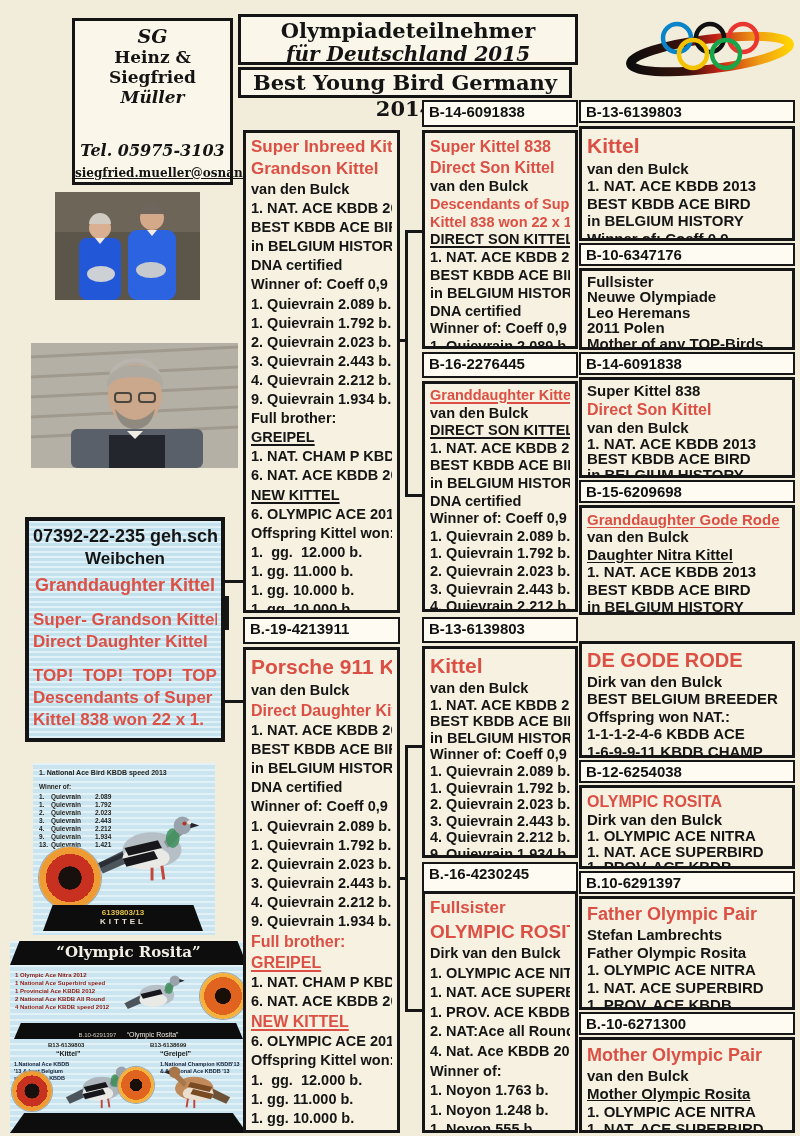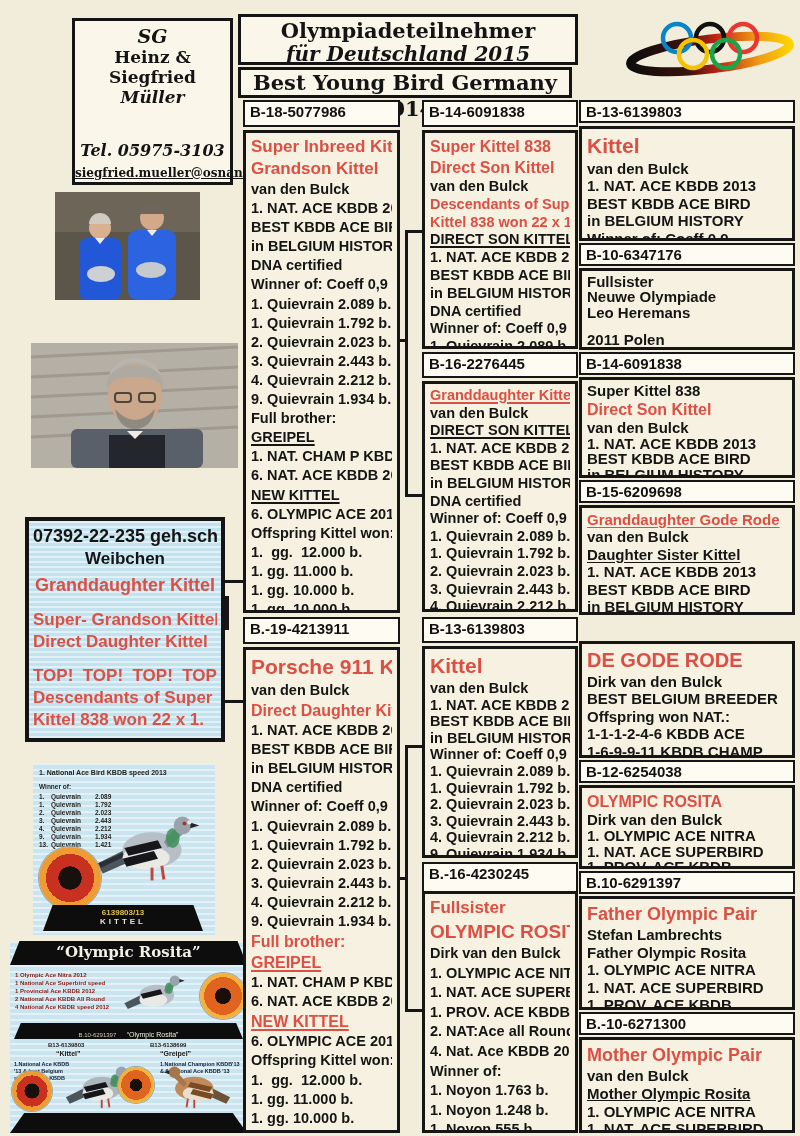--- a/index.html
+++ b/index.html
@@ -265,21 +265,20 @@
   <div class="conn" style="left:405px;top:230px;width:3px;height:267px;"></div>
   <div class="conn" style="left:399px;top:339px;width:8px;height:3px;"></div>
   <div class="conn" style="left:405px;top:230px;width:17px;height:3px;"></div>
   <div class="conn" style="left:405px;top:494px;width:17px;height:3px;"></div>
   <div class="conn" style="left:405px;top:745px;width:3px;height:267px;"></div>
   <div class="conn" style="left:399px;top:877px;width:8px;height:3px;"></div>
   <div class="conn" style="left:405px;top:745px;width:17px;height:3px;"></div>
   <div class="conn" style="left:405px;top:1009px;width:17px;height:3px;"></div>
 
   <div id="pedigree" class="abs" style="left:0;top:0;width:800px;height:1136px;">
-      <div class="ringbox" style="left: 243px; top: 100px; width: 157px; height: 27px;">B-18-5077986</div>
       <div class="pbox" style="left: 243px; top: 130px; width: 157px; height: 483px; font-size: 14.5px;">
         <div class="pline red" style="font-size: 17px; line-height: 22px;">Super Inbreed Kittel</div>
         <div class="pline red" style="font-size: 17px; line-height: 22px;">Grandson Kittel</div>
         <div class="pline" style="line-height: 19.1px;">van den Bulck</div>
         <div class="pline" style="line-height: 19.1px;">1. NAT. ACE KBDB 2013</div>
         <div class="pline" style="line-height: 19.1px;">BEST KBDB ACE BIRD</div>
         <div class="pline" style="line-height: 19.1px;">in BELGIUM HISTORY</div>
         <div class="pline" style="line-height: 19.1px;">DNA certified</div>
         <div class="pline" style="line-height: 19.1px;">Winner of: Coeff 0,9</div>
         <div class="pline" style="line-height: 19.1px;">1. Quievrain 2.089 b.</div>
@@ -396,37 +395,37 @@
         <div class="pline" style="line-height: 17.4px;">1. NAT. ACE KBDB 2013</div>
         <div class="pline" style="line-height: 17.4px;">BEST KBDB ACE BIRD</div>
         <div class="pline" style="line-height: 17.4px;">in BELGIUM HISTORY</div>
         <div class="pline" style="line-height: 17.4px;">Winner of: Coeff 0,9</div>
       </div>
       <div class="ringbox" style="left: 579px; top: 243px; width: 216px; height: 23px;">B-10-6347176</div>
       <div class="pbox" style="left: 579px; top: 268px; width: 216px; height: 82px; font-size: 15px;">
         <div class="pline" style="line-height: 15.4px;">Fullsister</div>
         <div class="pline" style="line-height: 15.4px;">Neuwe Olympiade</div>
         <div class="pline" style="line-height: 15.4px;">Leo Heremans</div>
-        <div class="pline" style="line-height: 15.4px; margin-top: 12px;">2011 Polen</div>
+        <div class="pline" style="line-height: 15.4px;">2011 Polen</div>
         <div class="pline" style="line-height: 15.4px;">Mother of any TOP-Birds</div>
       </div>
       <div class="ringbox" style="left: 579px; top: 352px; width: 216px; height: 23px;">B-14-6091838</div>
       <div class="pbox" style="left: 579px; top: 377px; width: 216px; height: 101px; font-size: 15px;">
         <div class="pline" style="line-height: 15.8px;">Super Kittel 838</div>
         <div class="pline red" style="font-size: 16px; line-height: 21px;">Direct Son Kittel</div>
         <div class="pline" style="line-height: 15.8px;">van den Bulck</div>
         <div class="pline" style="line-height: 15.8px;">1. NAT. ACE KBDB 2013</div>
         <div class="pline" style="line-height: 15.8px;">BEST KBDB ACE BIRD</div>
         <div class="pline" style="line-height: 15.8px;">in BELGIUM HISTORY</div>
       </div>
       <div class="ringbox" style="left: 579px; top: 480px; width: 216px; height: 23px;">B-15-6209698</div>
       <div class="pbox" style="left: 579px; top: 505px; width: 216px; height: 110px; font-size: 15px;">
         <div class="pline red ul" style="line-height: 17.4px;">Granddaughter Gode Rode</div>
         <div class="pline" style="line-height: 17.4px;">van den Bulck</div>
-        <div class="pline ul" style="line-height: 17.4px;">Daughter Sister Kittel</div>
+        <div class="pline ul" style="line-height: 17.4px;">Daughter Nitra Kittel</div>
         <div class="pline" style="line-height: 17.4px;">1. NAT. ACE KBDB 2013</div>
         <div class="pline" style="line-height: 17.4px;">BEST KBDB ACE BIRD</div>
         <div class="pline" style="line-height: 17.4px;">in BELGIUM HISTORY</div>
       </div>
       <div class="pbox" style="left: 579px; top: 641px; width: 216px; height: 117px; font-size: 15px;">
         <div class="pline red" style="font-size: 20px; line-height: 26px;">DE GODE RODE</div>
         <div class="pline" style="line-height: 17.4px;">Dirk van den Bulck</div>
         <div class="pline" style="line-height: 17.4px;">BEST BELGIUM BREEDER</div>
         <div class="pline" style="line-height: 17.4px;">Offspring won NAT.:</div>
         <div class="pline" style="line-height: 17.4px;">1-1-1-2-4-6 KBDB ACE</div>

